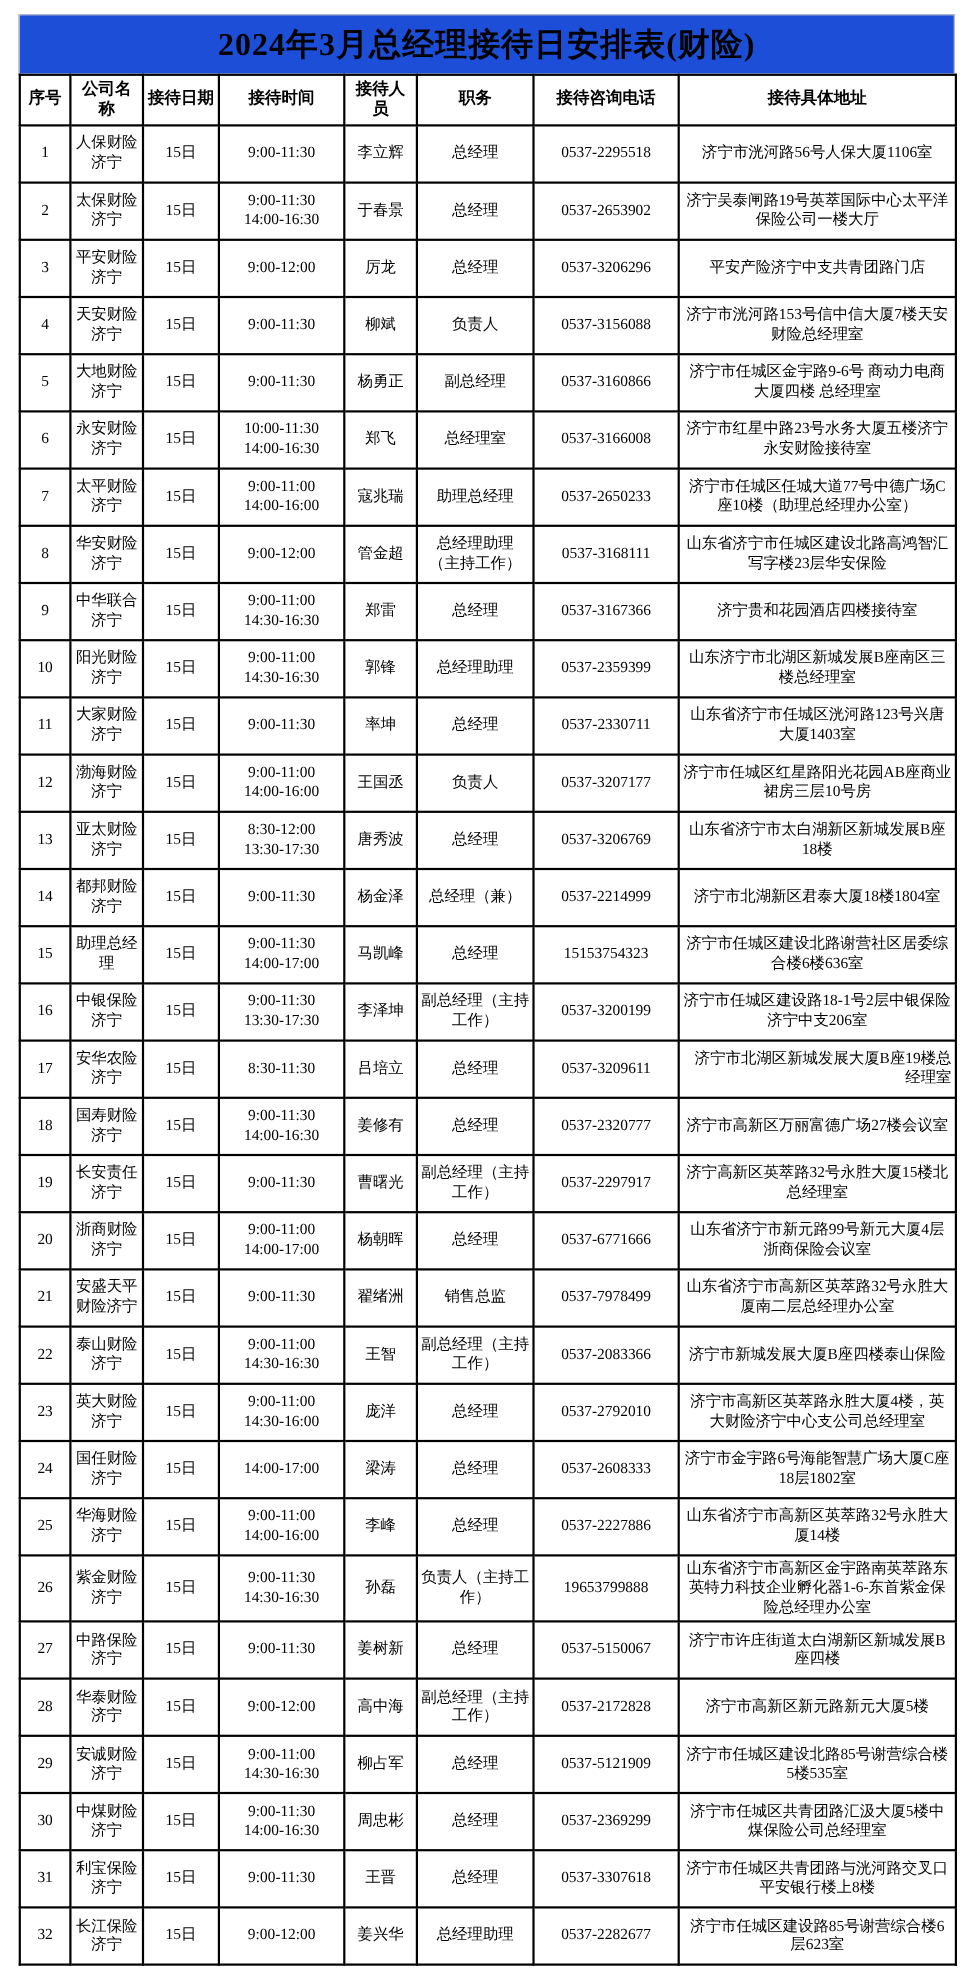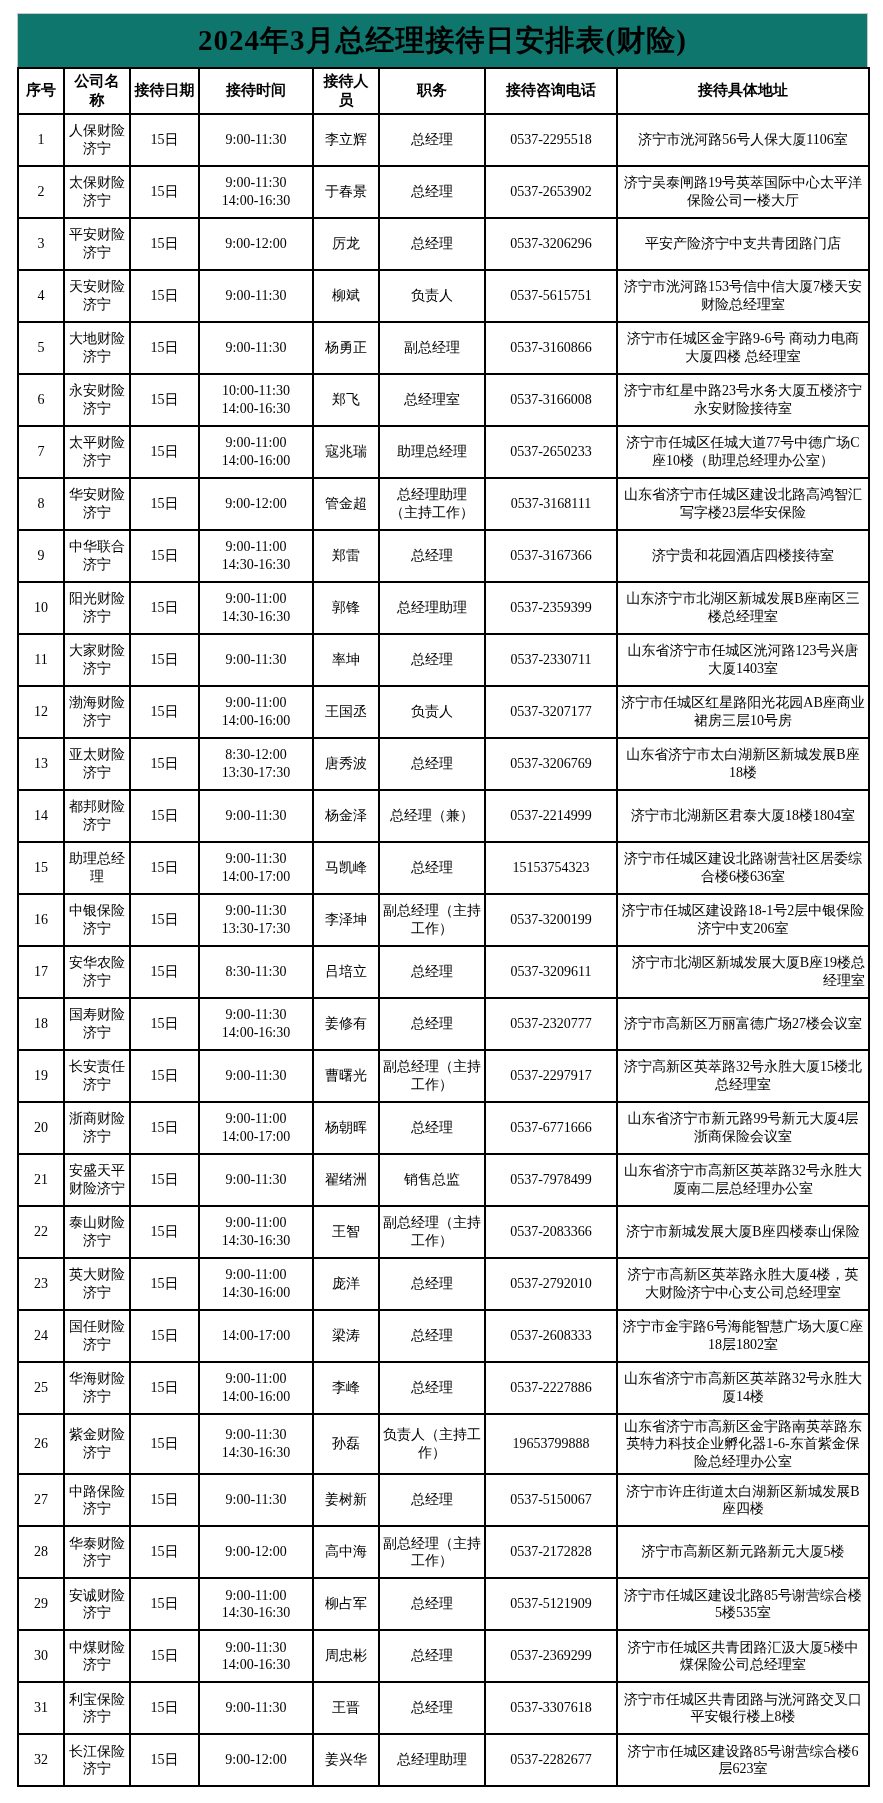--- a/index.html
+++ b/index.html
@@ -11,21 +11,21 @@
   .page { padding: 13px 0 0 17px; }
   .title-bar {
     box-sizing: border-box;
     width: 851px; height: 54px;
     border-top: 1px solid #c9c9c9;
     border-left: 1px solid #c9c9c9;
     border-right: 1px solid #c9c9c9;
     display: flex; align-items: center; justify-content: center;
     font-size: 29px; font-weight: bold;
     letter-spacing: 1px;
-    background: #0f766e;
+    background: #1d4ed8;
   }
   table.sched {
     width: 851px;
     border-collapse: collapse;
     table-layout: fixed;
     background: #fff;
   }
   table.sched th, table.sched td {
     border: 2px solid #000;
     text-align: center;
@@ -110,21 +110,21 @@
           <td class="c-phone">0537-3206296</td>
           <td class="c-address">平安产险济宁中支共青团路门店</td>
         </tr>
         <tr>
           <td class="c-no">4</td>
           <td class="c-company">天安财险济宁</td>
           <td class="c-date">15日</td>
           <td class="c-time">9:00-11:30</td>
           <td class="c-person">柳斌</td>
           <td class="c-title">负责人</td>
-          <td class="c-phone">0537-5615751</td>
+          <td class="c-phone">0537-3156088</td>
           <td class="c-address">济宁市洸河路153号信中信大厦7楼天安财险总经理室</td>
         </tr>
         <tr>
           <td class="c-no">5</td>
           <td class="c-company">大地财险济宁</td>
           <td class="c-date">15日</td>
           <td class="c-time">9:00-11:30</td>
           <td class="c-person">杨勇正</td>
           <td class="c-title">副总经理</td>
           <td class="c-phone">0537-3160866</td>

